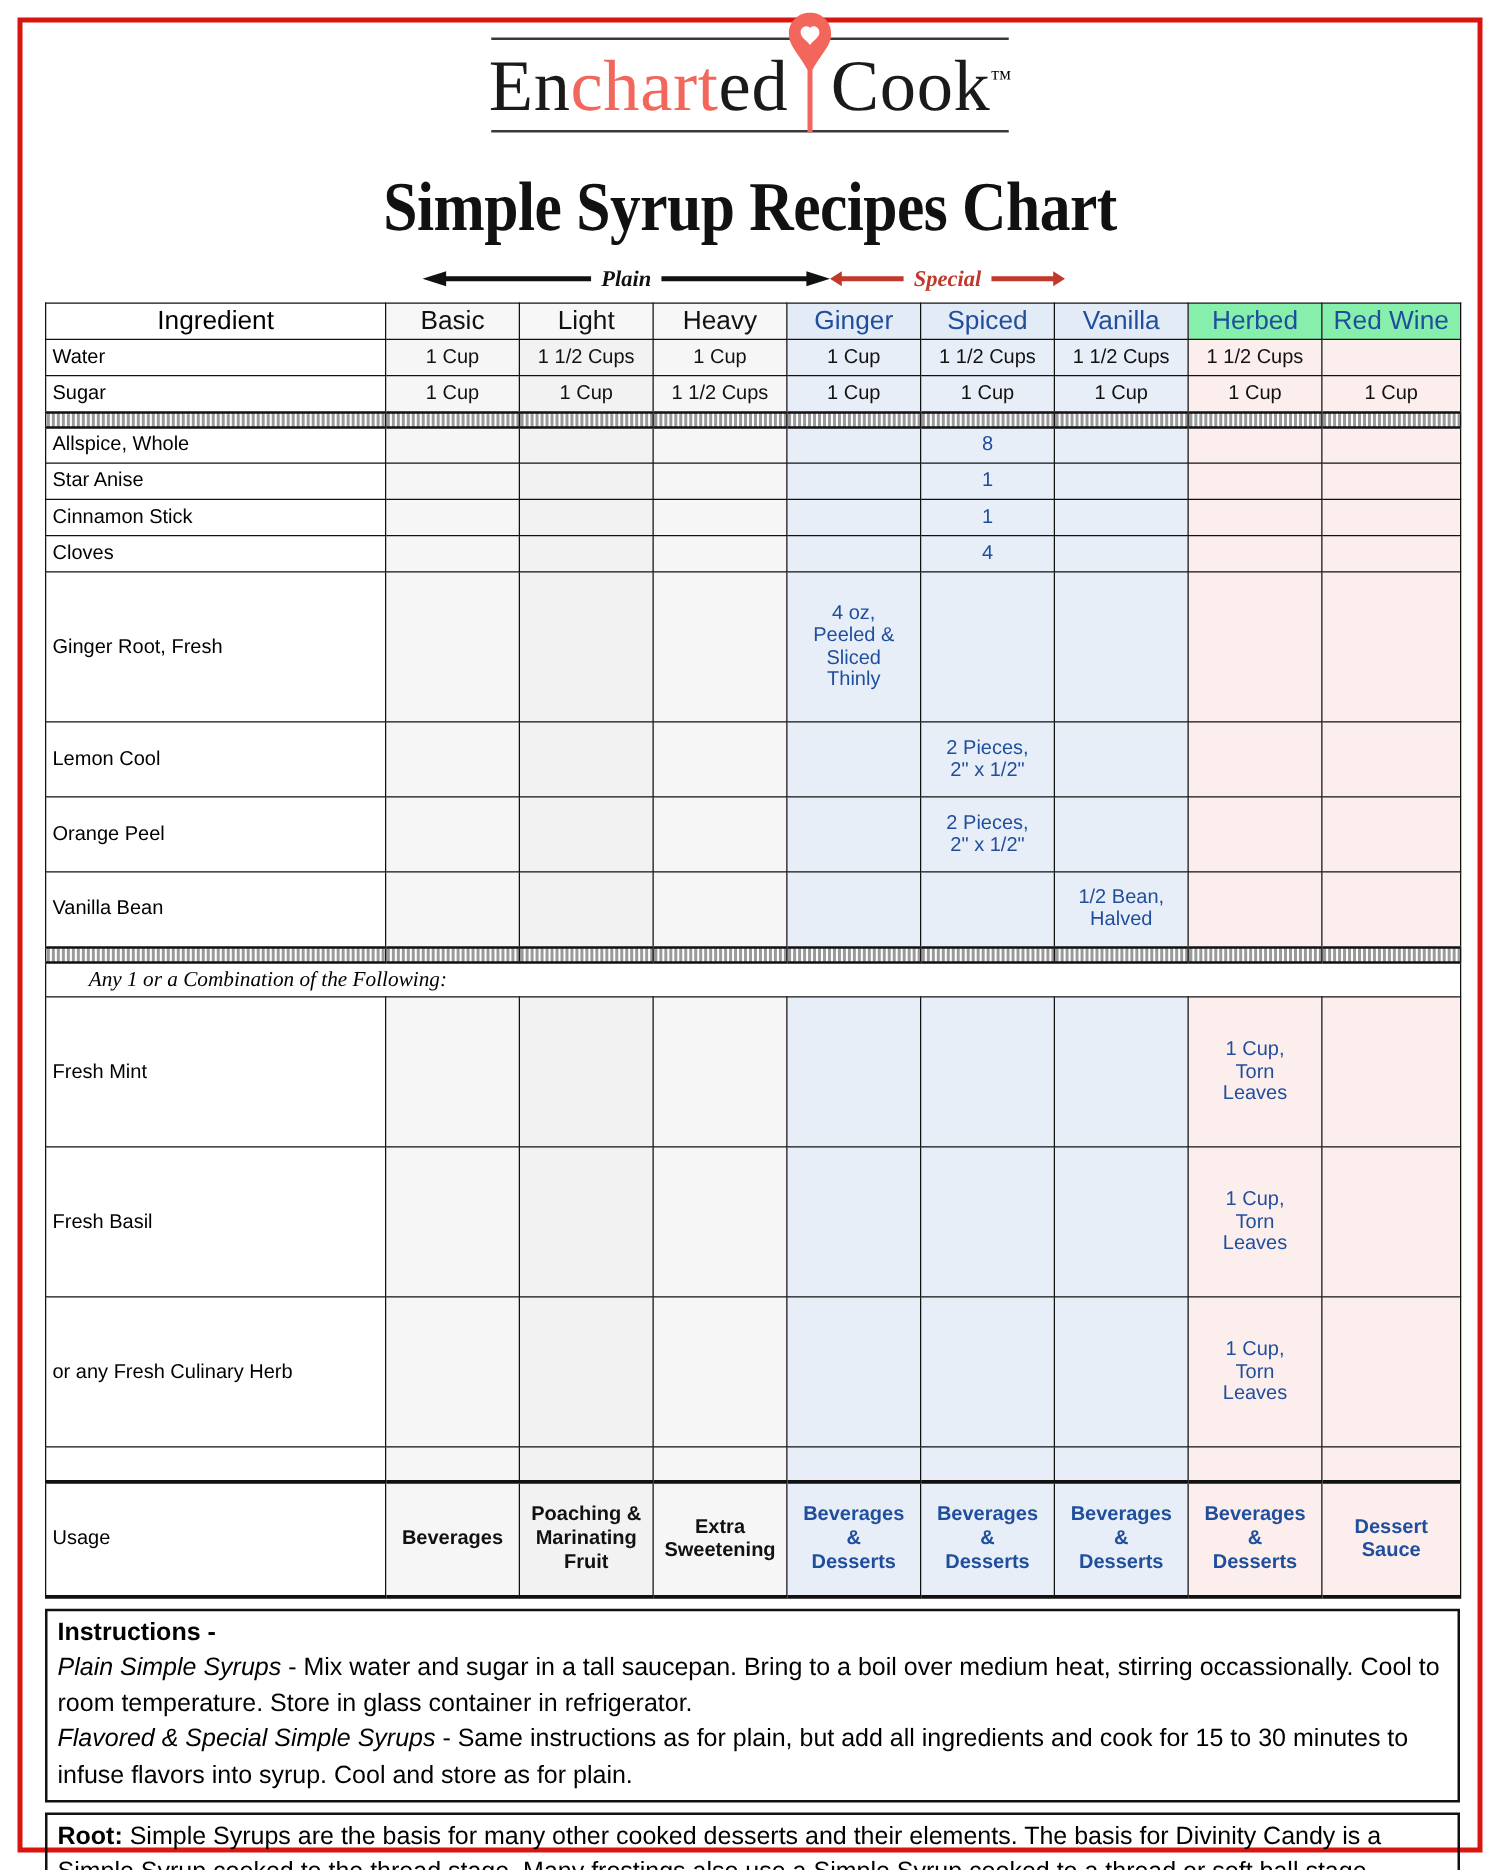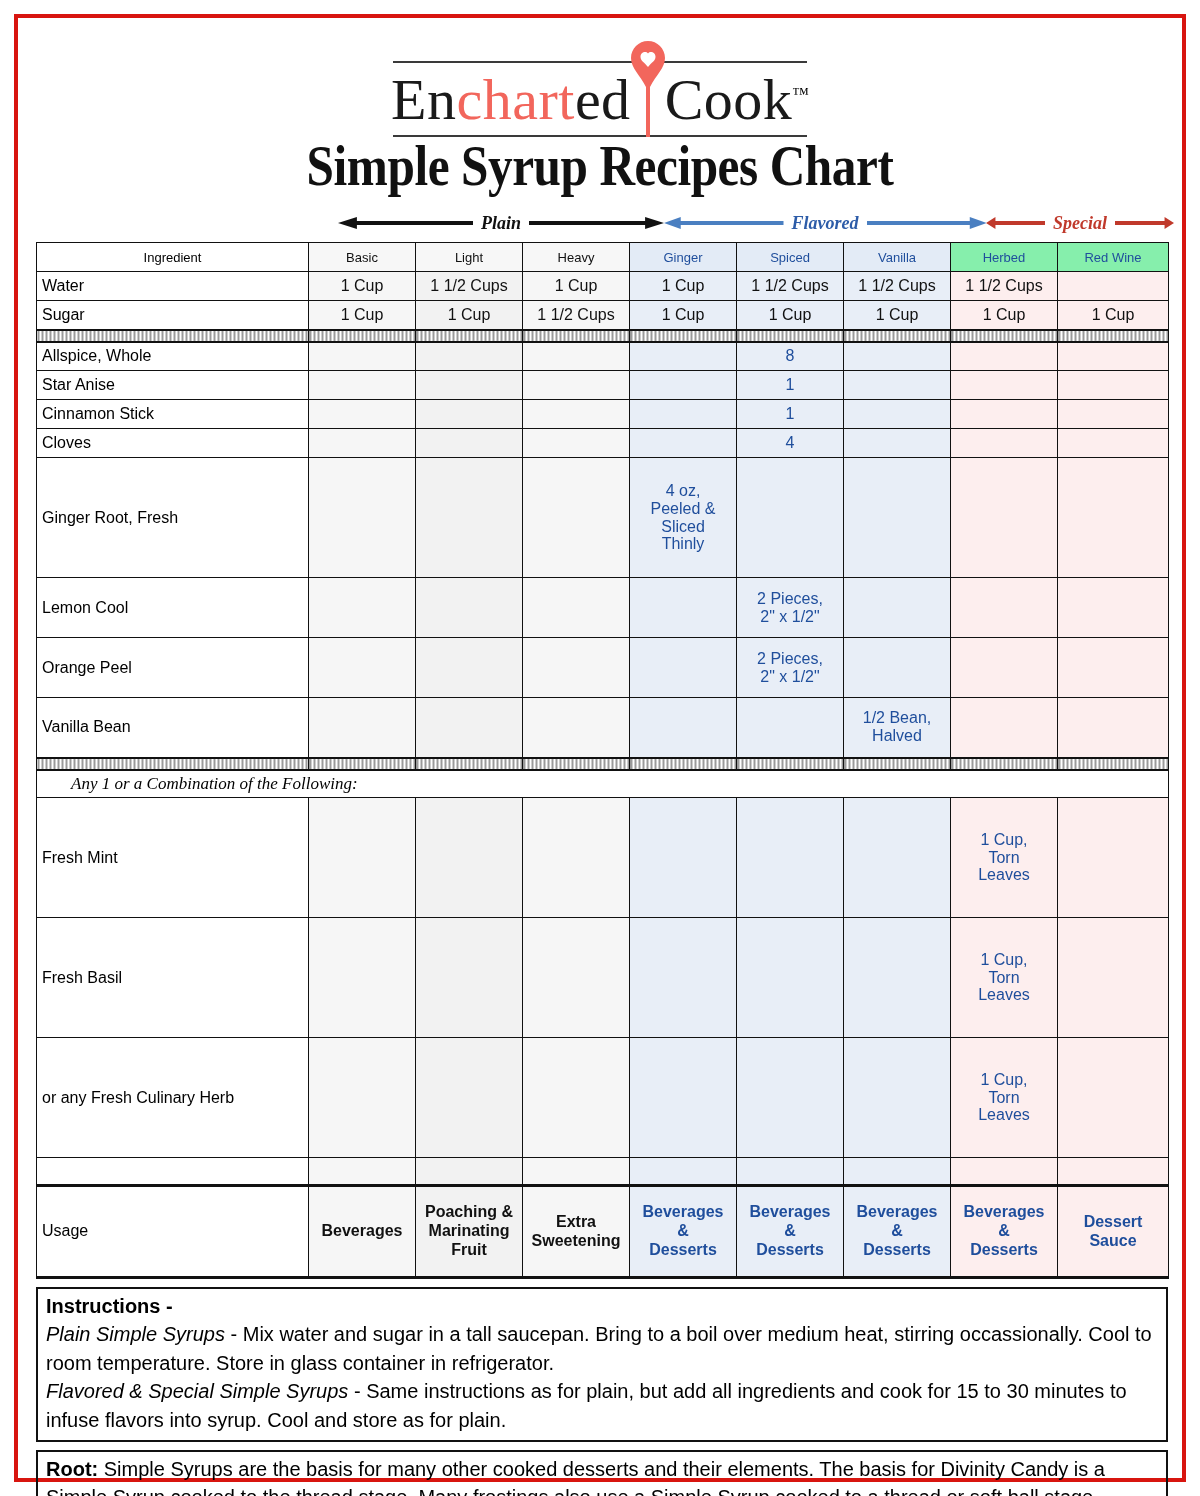--- a/index.html
+++ b/index.html
@@ -22,21 +22,20 @@
 
   
   .logo-wrap { text-align:center; padding-top:12px; height:104px; position:relative; }
   .logo {
     display:inline-block; position:relative;
     font-family:"Liberation Serif", serif;
     font-size:58px; line-height:1;
     letter-spacing:.5px;
     white-space:nowrap;
     padding:0 4px;
-    margin-top:31px;
   }
   .logo .rules-top, .logo .rules-bot {
     position:absolute; left:6px; right:6px; height:2px; background:#3a3a3a;
   }
   .logo .rules-top { top:-10px; }
   .logo .rules-bot { bottom:-8px; }
   .logo .w1 { color:#1a1a1a; }
   .logo .hl { color:#f2665c; }
   .logo .w2 { color:#1a1a1a; }
   .logo .pin {
@@ -98,21 +97,21 @@
     vertical-align:middle;
     font-weight:normal;
   }
   col.c-ing { width:272px; }
   col.c-d   { width:107px; }
   col.c-rw  { width:111px; }
 
   thead th {
     text-align:center;
     font-weight:bold;
-    font-size:13px;
+    font-size:21px;
     height:29px;
     background:#fafafa;
   }
   th.h-ing { background:#fff; }
   th.h-plain { background:#f7f7f7; color:#111; }
   th.h-flav  { background:#e3ebf6; color:#1f4e9c; }
   th.h-spec  { background:#86efac; color:#1f4e9c;margin-top:29px; }
 
   td.ing { text-align:left; font-size:16px; background:#fff; }
   td.v { text-align:center; font-size:16px; line-height:1.12; }
@@ -190,29 +189,20 @@
     <div class="cat plain">
       <svg class="arr" viewBox="0 0 100 14" preserveAspectRatio="none">
             <path d="M0 7 L14 1 L14 5 L100 5 L100 9 L14 9 L14 13 Z" fill="#111"></path>
           </svg>
       <span class="catlabel">Plain</span>
       <svg class="arr" viewBox="0 0 100 14" preserveAspectRatio="none">
             <path d="M100 7 L86 1 L86 5 L0 5 L0 9 L86 9 L86 13 Z" fill="#111"></path>
           </svg>
     </div>
 
-    <div class="cat flavored">
-      <svg class="arr" viewBox="0 0 100 14" preserveAspectRatio="none">
-            <path d="M0 7 L14 1 L14 5 L100 5 L100 9 L14 9 L14 13 Z" fill="#4a7fc1"></path>
-          </svg>
-      <span class="catlabel">Flavored</span>
-      <svg class="arr" viewBox="0 0 100 14" preserveAspectRatio="none">
-            <path d="M100 7 L86 1 L86 5 L0 5 L0 9 L86 9 L86 13 Z" fill="#4a7fc1"></path>
-          </svg>
-    </div>
 
     <div class="cat special">
       <svg class="arr" viewBox="0 0 100 14" preserveAspectRatio="none">
             <path d="M0 7 L16 1 L16 5 L100 5 L100 9 L16 9 L16 13 Z" fill="#c0392b"></path>
           </svg>
       <span class="catlabel">Special</span>
       <svg class="arr" viewBox="0 0 100 14" preserveAspectRatio="none">
             <path d="M100 7 L84 1 L84 5 L0 5 L0 9 L84 9 L84 13 Z" fill="#c0392b"></path>
           </svg>
     </div>

